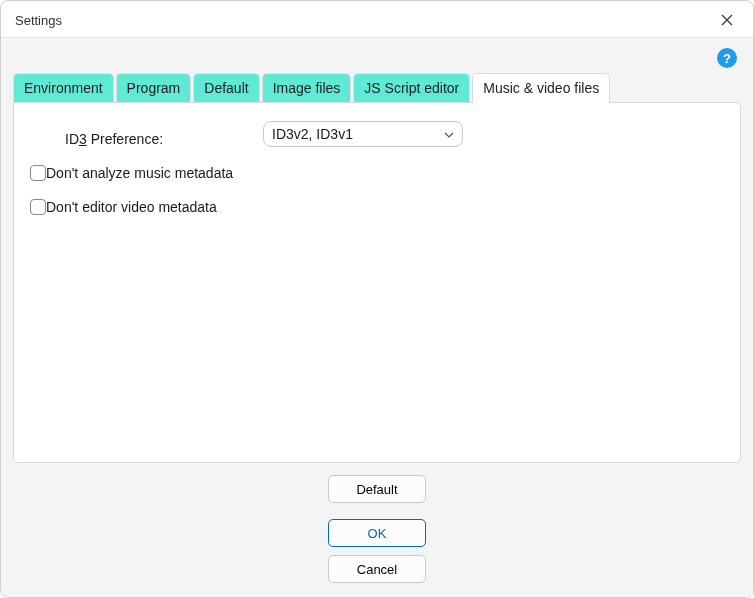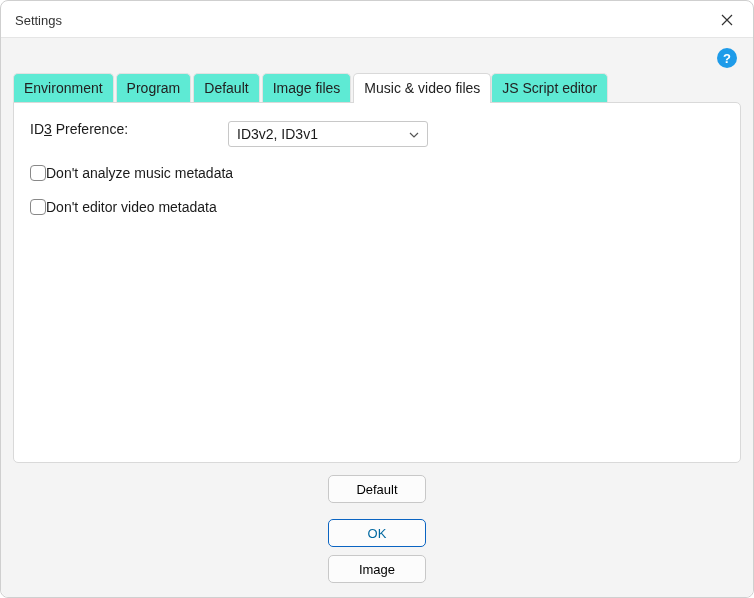--- a/index.html
+++ b/index.html
@@ -106,34 +106,35 @@
     border: 1px solid #d9d9d9;
     border-radius: 5px;
     border-top-left-radius: 0;
     padding: 18px 16px;
     position: relative;
     z-index: 1;
   }
 
   .row {
     display: flex;
-    align-items: flex-start;
+    align-items: flex-end;
     margin-bottom: 18px;
+    margin-left: 35px;
   }
   .row-label {
     flex: 0 0 198px;
     font-size: 14px;
   }
   .underline { text-decoration: underline; }
 
   .select {
     width: 200px;
     height: 26px;
     border: 1px solid #c8c8c8;
-    border-radius: 3px;
+    border-radius: 8px;
     background: #ffffff;
     display: flex;
     align-items: center;
     padding: 0 8px;
     font-size: 14px;
     cursor: pointer;
     justify-content: space-between;
   }
   .chevron {
     font-size: 10px;
@@ -200,22 +201,22 @@
       <button class="help-btn">
         <span>?</span>
       </button>
     </div>
 
     <div class="tabbar">
       <div class="tab"><span>Environment</span></div>
       <div class="tab"><span>Program</span></div>
       <div class="tab"><span>Default</span></div>
       <div class="tab"><span>Image files</span></div>
+      <div class="tab"><span>JS Script editor</span></div>
       <div class="tab active"><span>Music &amp; video files</span></div>
-      <div class="tab"><span>JS Script editor</span></div>
     </div>
 
     <div class="panel">
 
       <div class="row">
         <div class="row-label">
           <span>ID</span><span class="underline">3</span><span> Preference:</span>
         </div>
         <div class="select">
           <span>ID3v2, ID3v1</span>
@@ -236,17 +237,17 @@
         <div class="checkbox"></div>
         <span>Don't editor video metadata</span>
       </div>
 
     </div>
 
     <div class="footer">
       <button class="btn"><span>Default</span></button>
       <div class="spacer"></div>
       <button class="btn primary"><span>OK</span></button>
-      <button class="btn"><span>Image</span></button>
+      <button class="btn"><span>Cancel</span></button>
     </div>
 
   </div>
 </div>
 
 </body></html>

